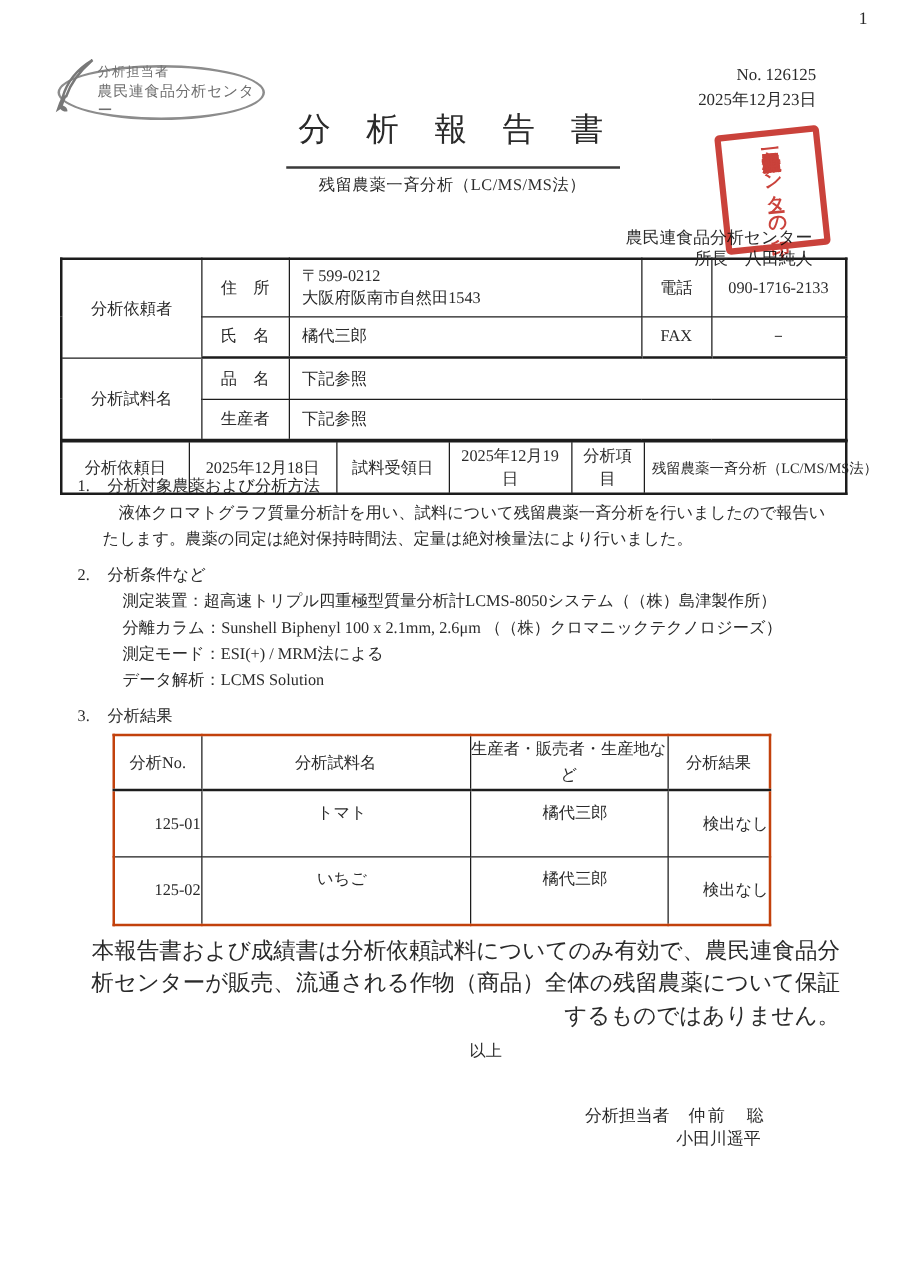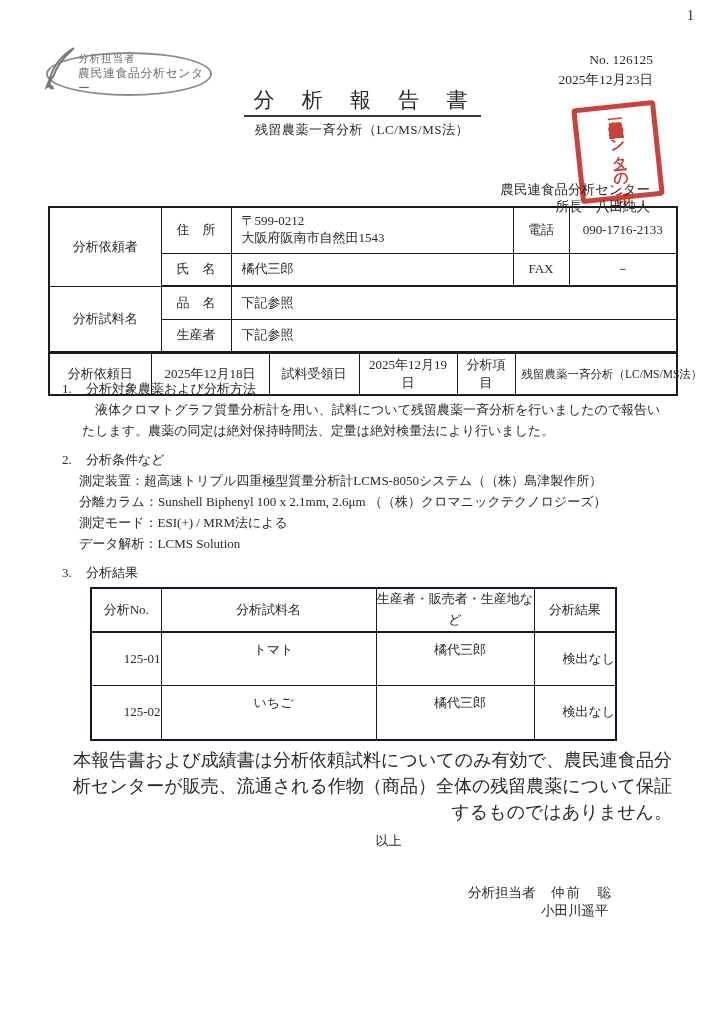--- a/index.html
+++ b/index.html
@@ -17,22 +17,22 @@
     border:2px solid #8c8c8c; border-radius:50%;
     display:flex; flex-direction:column; justify-content:center;
     padding-left:30px; color:#6e6e6e;
   }
   .logo .l1 { font-size:10.5px; letter-spacing:1px; line-height:1.25; }
   .logo .l2 { font-size:12px; letter-spacing:0.5px; line-height:1.25; }
   .logo .quill { position:absolute; left:-6px; top:-8px; }
   .docmeta { position:absolute; top:50px; right:71px; text-align:right; font-size:13.5px; line-height:1.45; }
   .titlewrap { position:absolute; top:86px; left:0; right:0; text-align:center; }
   .doctitle {
-    display:inline-block; font-size:21px; letter-spacing:11px;
-    padding:0 2px 1px 10px; border-bottom:2px solid #3a3a3a; font-weight:500;
+    display:inline-block; font-size:26px; letter-spacing:11px;
+    padding:0 2px 12px 10px; border-bottom:2px solid #3a3a3a; font-weight:500;
   }
   .subtitle { margin-top:4px; font-size:13px; letter-spacing:0.5px; }
   
   .issuer { position:absolute; top:182px; right:74px; text-align:right; font-size:13.5px; line-height:1.25; z-index:1; }
   .stamp {
     position:absolute; top:104px; right:64px; z-index:2;
     width:84px; height:96px; border:5px solid #c3271f;
     transform:rotate(-6deg); border-radius:4px;
     mix-blend-mode:multiply; opacity:0.88;
     display:flex; align-items:center; justify-content:center;
@@ -54,24 +54,24 @@
   table.t2 { margin-top:-1px; }
   table.t2 td { height:38px; }
   td.val { text-align:left; padding-left:10px; }
   td.addr { line-height:1.3; }
   .t2 .itemval { font-size:11.5px; white-space:nowrap; padding-left:6px; }
   
   .bodysec { position:absolute; top:379px; left:62px; width:616px; font-size:13px; line-height:1.6; }
   .sec-head { display:flex; }
   .sec-head .num { width:24px; }
   .sec-body { margin-left:20px; width:582px; text-indent:1em; }
-  .sec2-lines { margin-left:17px; }
+  .sec2-lines { margin-left:36px; }
   .sec { margin-bottom:9px; }
   
-  .rt { border-collapse:collapse; table-layout:fixed; width:525px; margin:3px 0 6px 28px; font-size:13px; border:2px solid #0f172a; }
+  .rt { border-collapse:collapse; table-layout:fixed; width:525px; margin:3px 0 6px 28px; font-size:13px; border:2px solid #c2410c; }
   .rt th, .rt td { border:1px solid #1c1c1c; }
   .rt th { height:32px; font-weight:normal; text-align:center; border-bottom:2px solid #1c1c1c; }
   .rt td { height:54px; text-align:right; vertical-align:middle; }
   .rt td.top-left { vertical-align:top; text-align:center; padding:7px 0 0 10px; }
   .disclaimer { margin-left:2px; width:608px; font-size:18px; line-height:1.45;text-align:right; }
   .closing { width:608px; text-align:center; margin-top:6px; padding-left:45px; }
   
   .staff { position:absolute; top:884px; left:468px; font-size:13.5px; line-height:1.35; }
   .staff .name1 { margin-left:12px; letter-spacing:2px; }
   .staff .line2 { margin-left:73px; }

